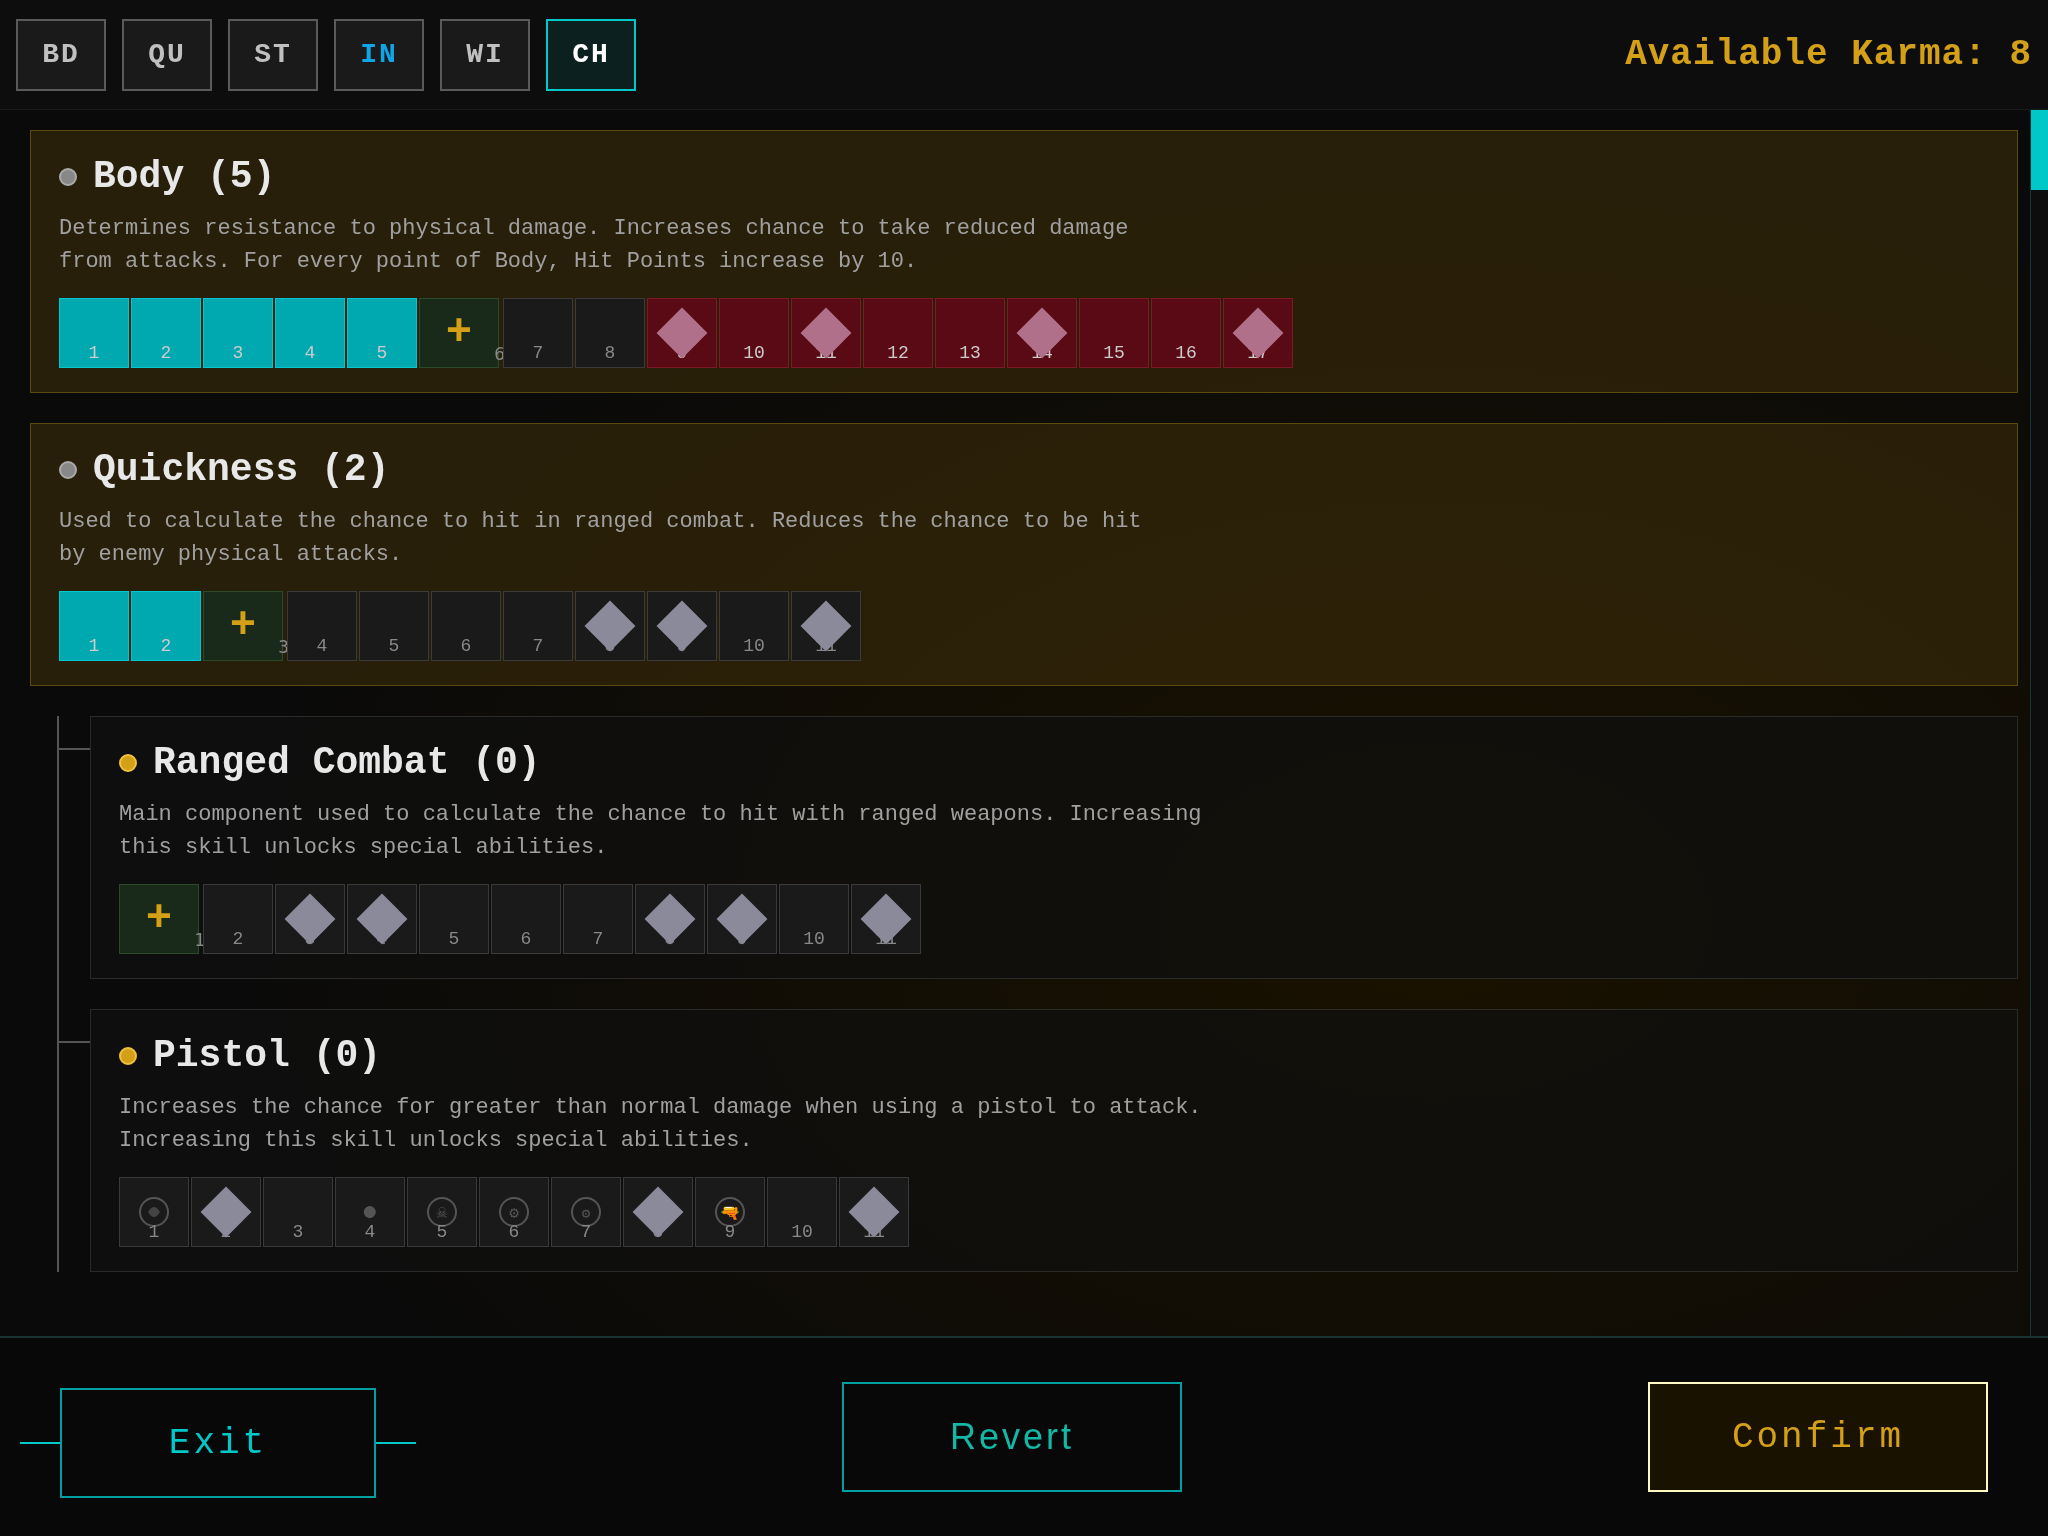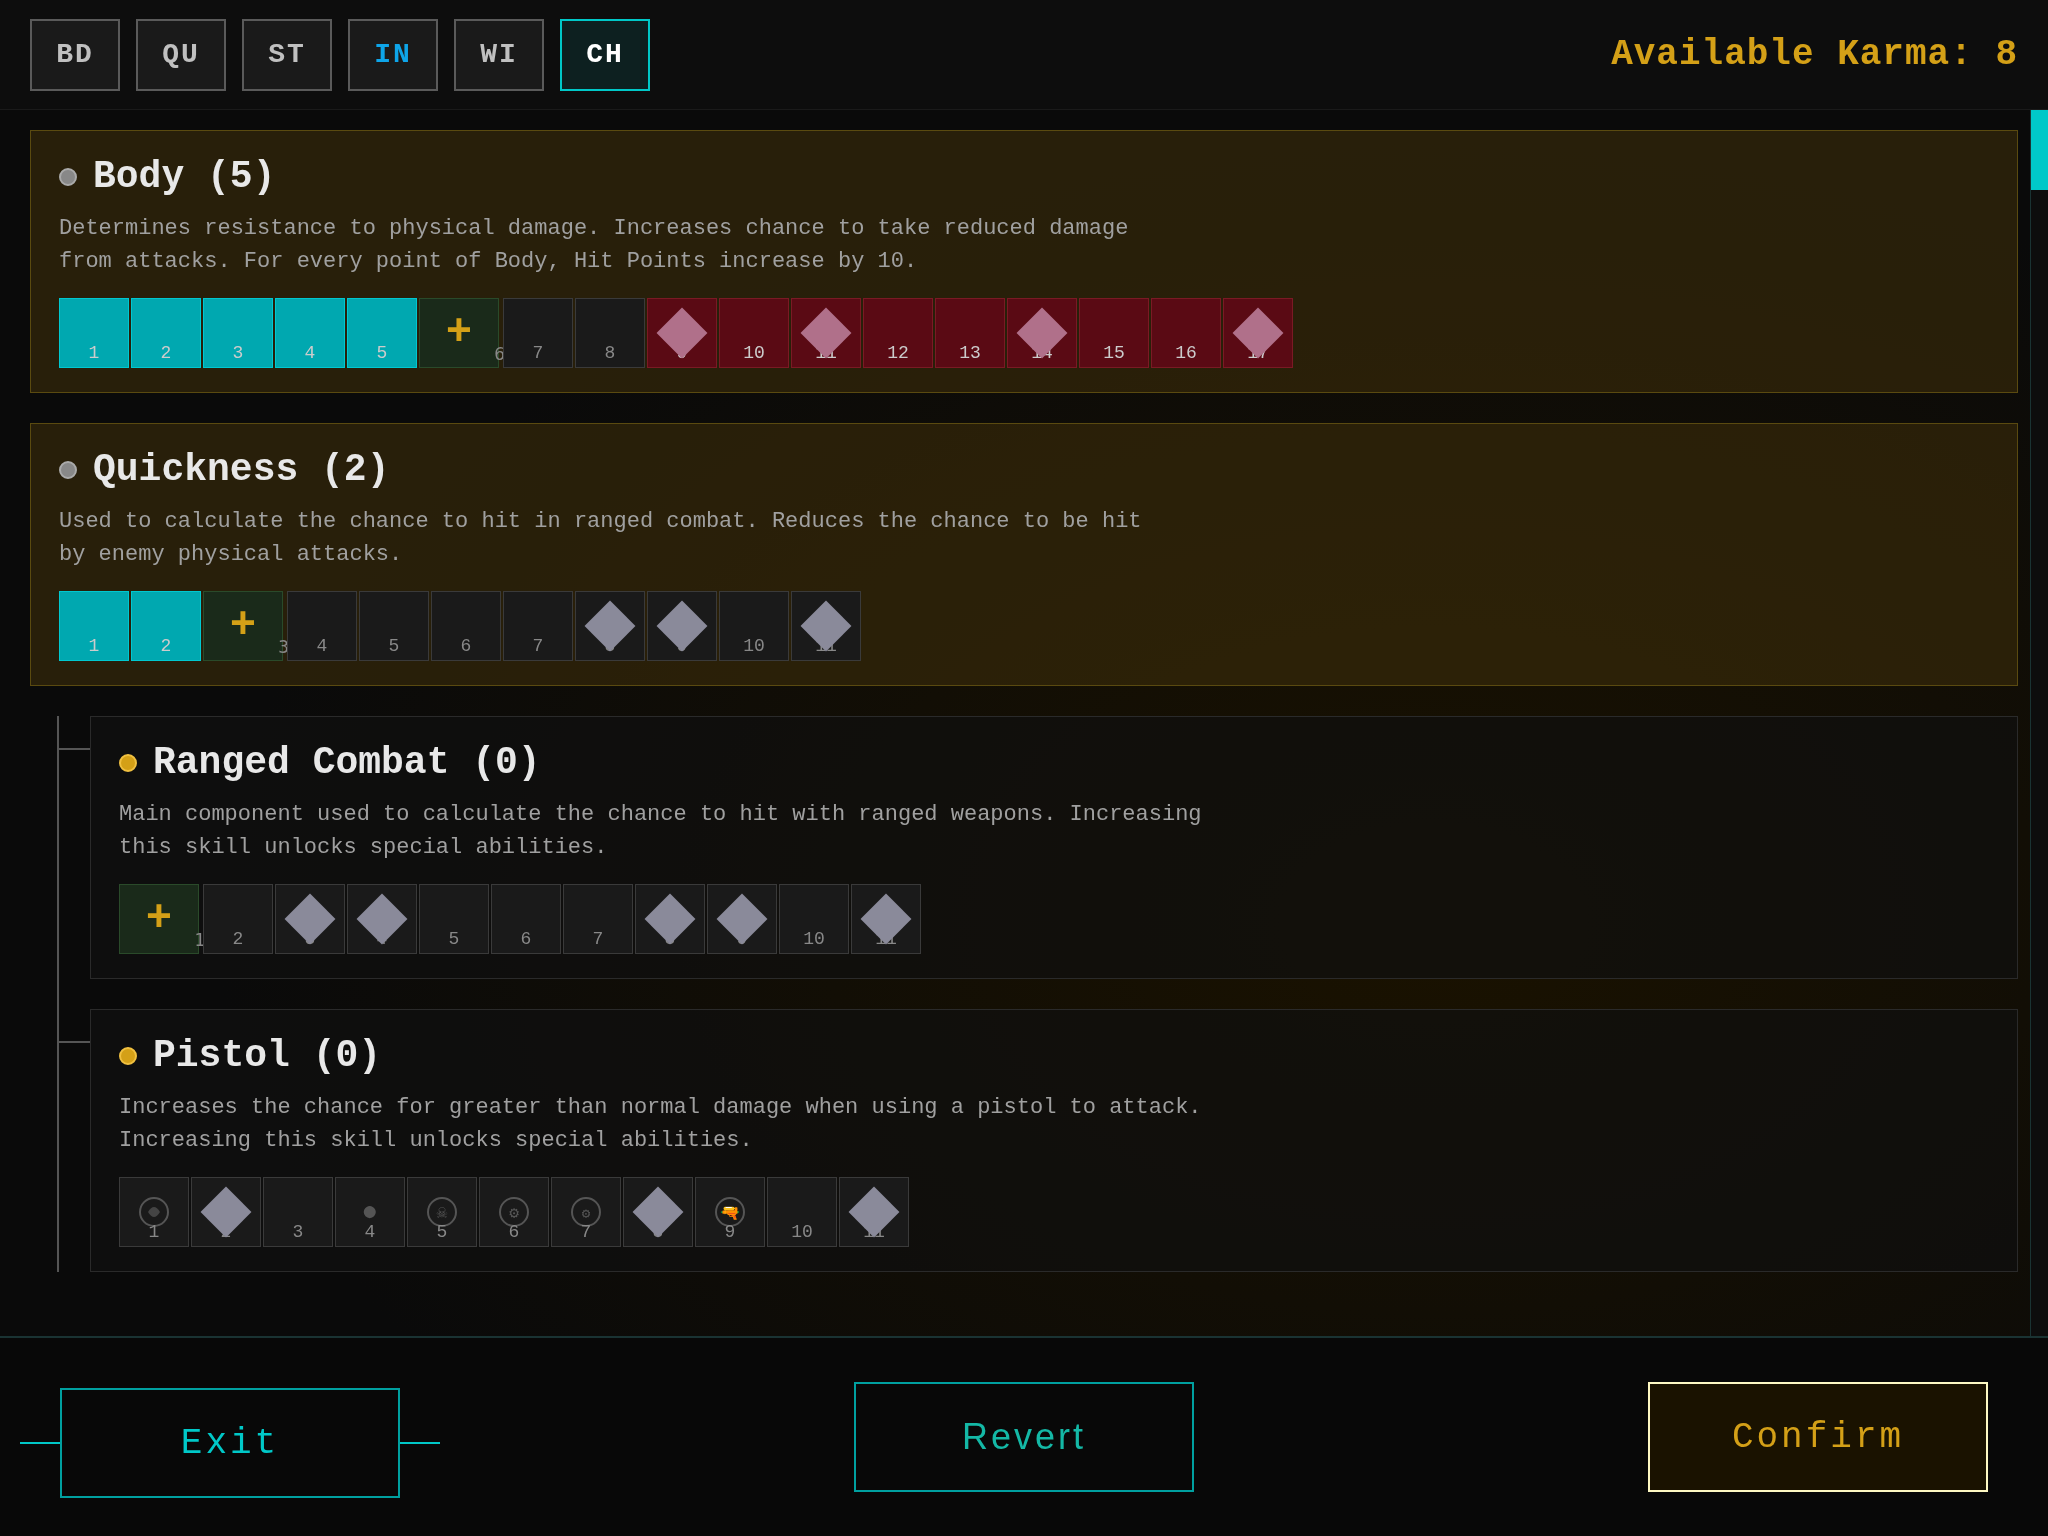--- a/index.html
+++ b/index.html
@@ -18,21 +18,21 @@
       position: absolute;
       inset: 0;
       background: radial-gradient(ellipse at 70% 60%, #1a1200 0%, #0a0a0a 60%);
     }
 
     
     .top-bar {
       position: relative;
       display: flex;
       align-items: center;
-      padding: 20px 30px;
+      padding: 20px 16px;
       gap: 16px;
       background: #0d0d0d;
       border-bottom: 1px solid #1a1a1a;
       height: 110px;
     }
 
     .stat-tab {
       display: flex;
       align-items: center;
       justify-content: center;
@@ -224,21 +224,21 @@
       height: 200px;
       background: #080808;
       border-top: 2px solid #1a3333;
       display: flex;
       align-items: center;
       justify-content: space-between;
       padding: 0 60px;
     }
 
     .btn-exit {
-      width: 340px;
+      width: 316px;
       height: 110px;
       border: 2px solid #00a0a0;
       background: transparent;
       color: #00c8c8;
       font-size: 36px;
       font-family: 'Courier New', monospace;
       cursor: pointer;
       position: relative;
       display: flex;
       align-items: center;

